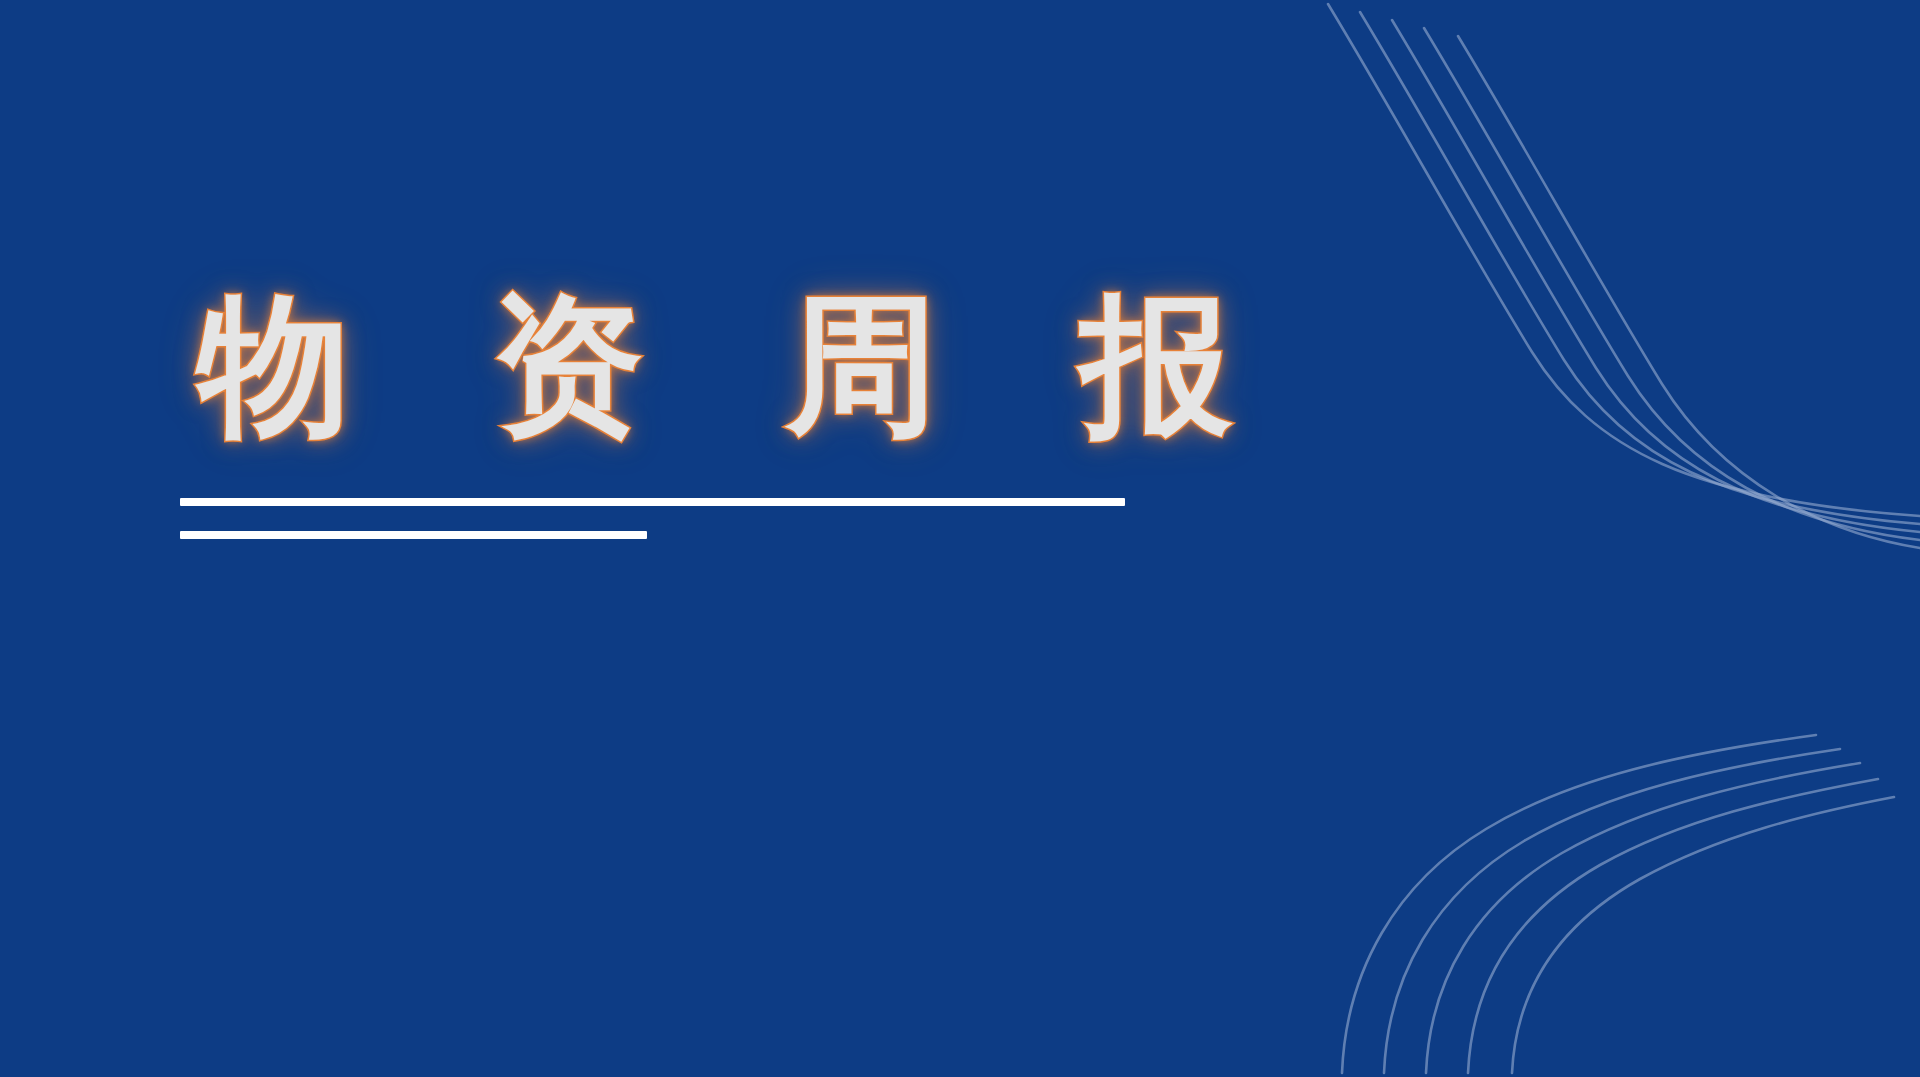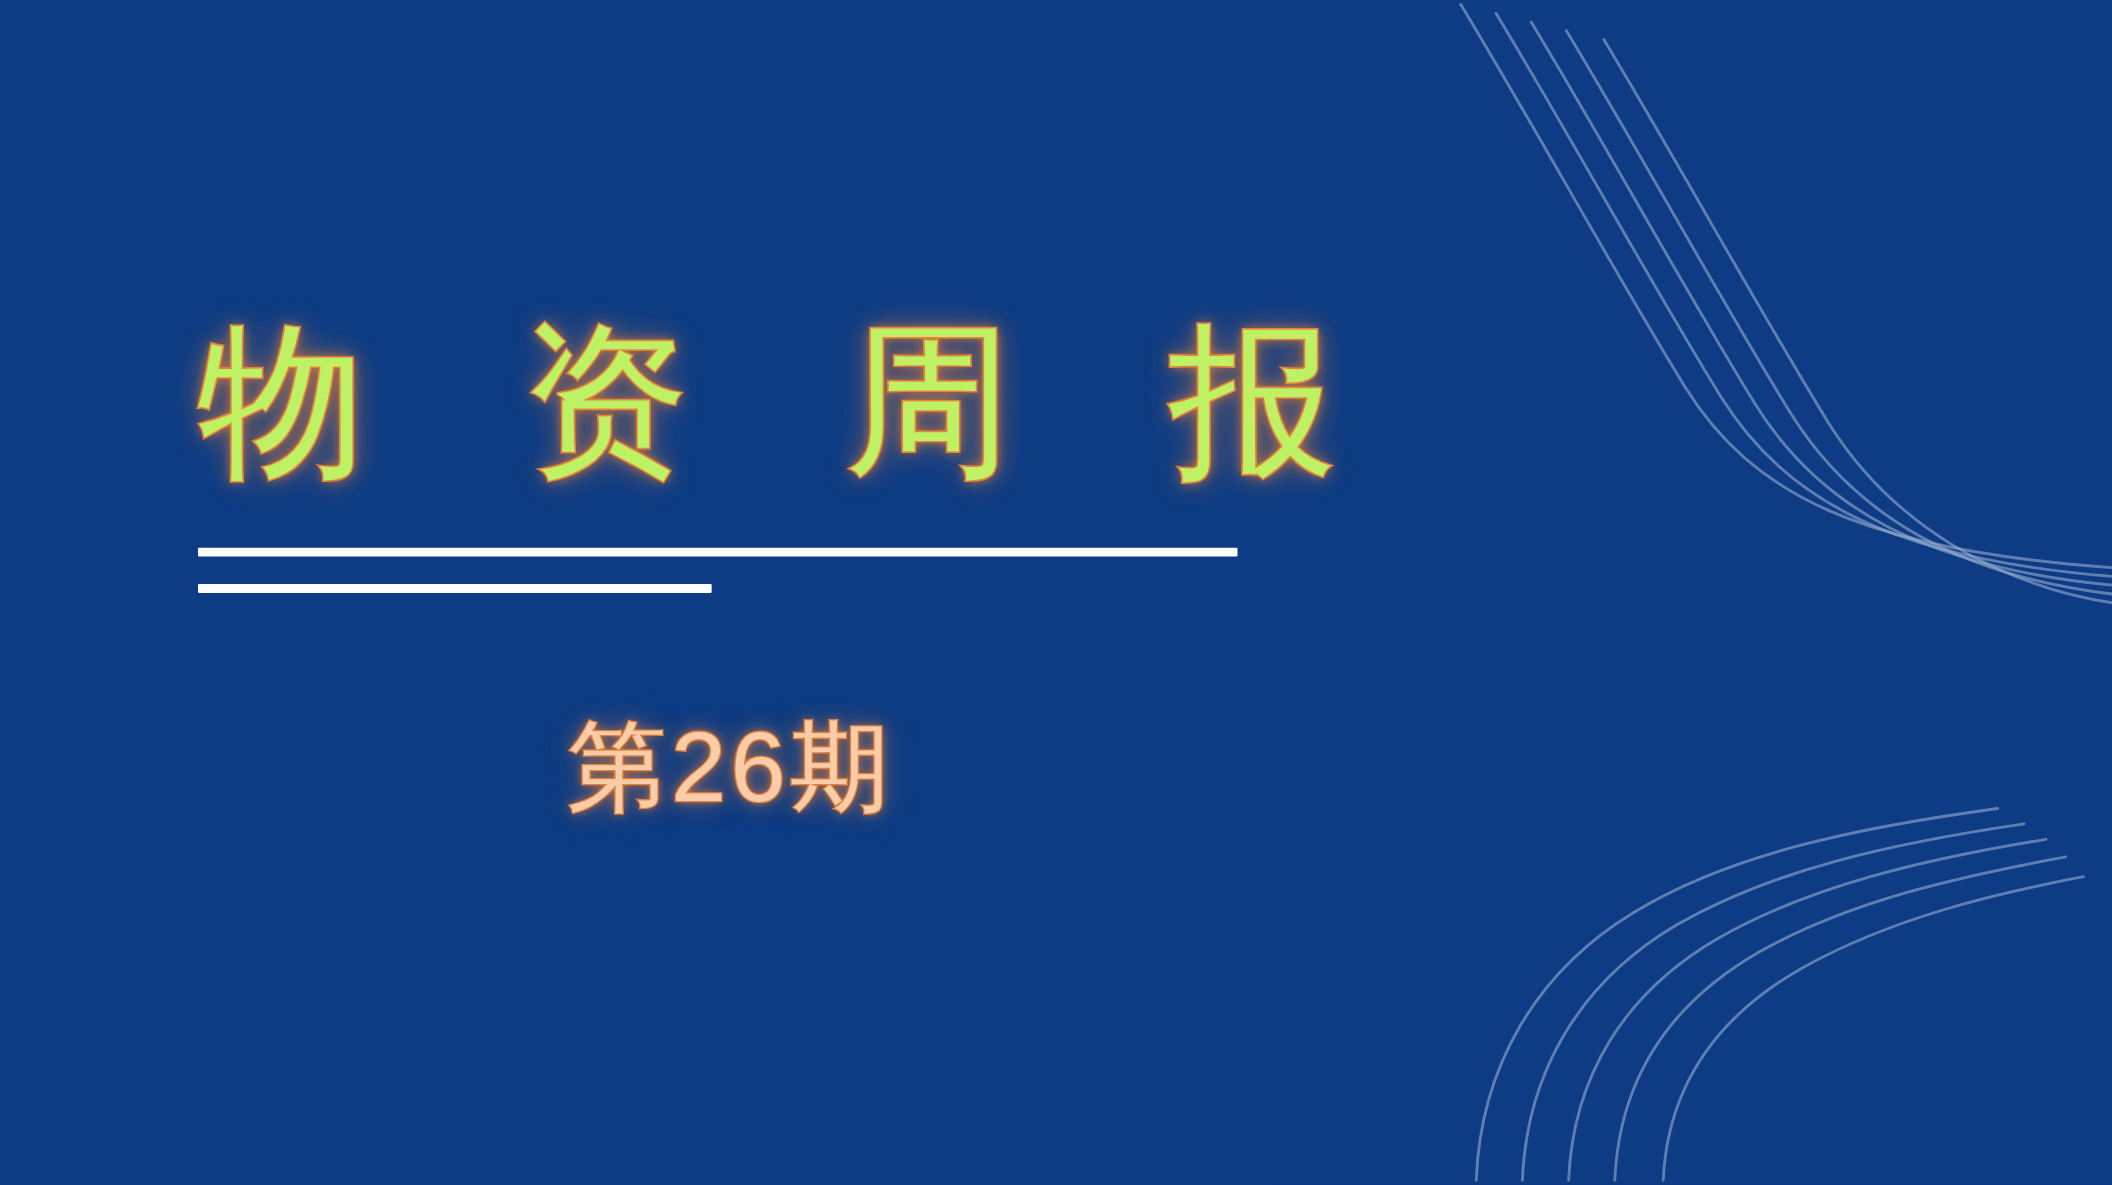--- a/index.html
+++ b/index.html
@@ -52,30 +52,31 @@
     position: absolute;
     left: 180px;
     top: 286px;
     width: 1120px;
   }
 
   #page-title {
     margin: 0;
     font-size: 152px;
     line-height: 1.04;
-    font-weight: 400;
+    font-weight: 700;
     letter-spacing: 50px;
     white-space: nowrap;
-    color: #bef264;
+    color: #e5e5e5;
     -webkit-text-stroke: 3px #e8833a;
     paint-order: stroke fill;
     text-shadow:
        0 0 10px rgba(232,131,58,0.85),
        0 0 22px rgba(232,131,58,0.55),
        0 0 40px rgba(232,131,58,0.30);
+    text-align: center;
   }
 
   
   #underline-group {
     position: absolute;
     left: 180px;
     top: 498px;
     width: 960px;
   }
   .rule {
@@ -133,15 +134,14 @@
 
   <div id="title-block">
     <h1 id="page-title">物 资 周 报</h1>
   </div>
 
   <div id="underline-group">
     <div class="rule" id="rule-long"></div>
     <div class="rule" id="rule-short"></div>
   </div>
 
-  <p id="subtitle">第26期</p>
 
 </div>
 
 </body></html>

